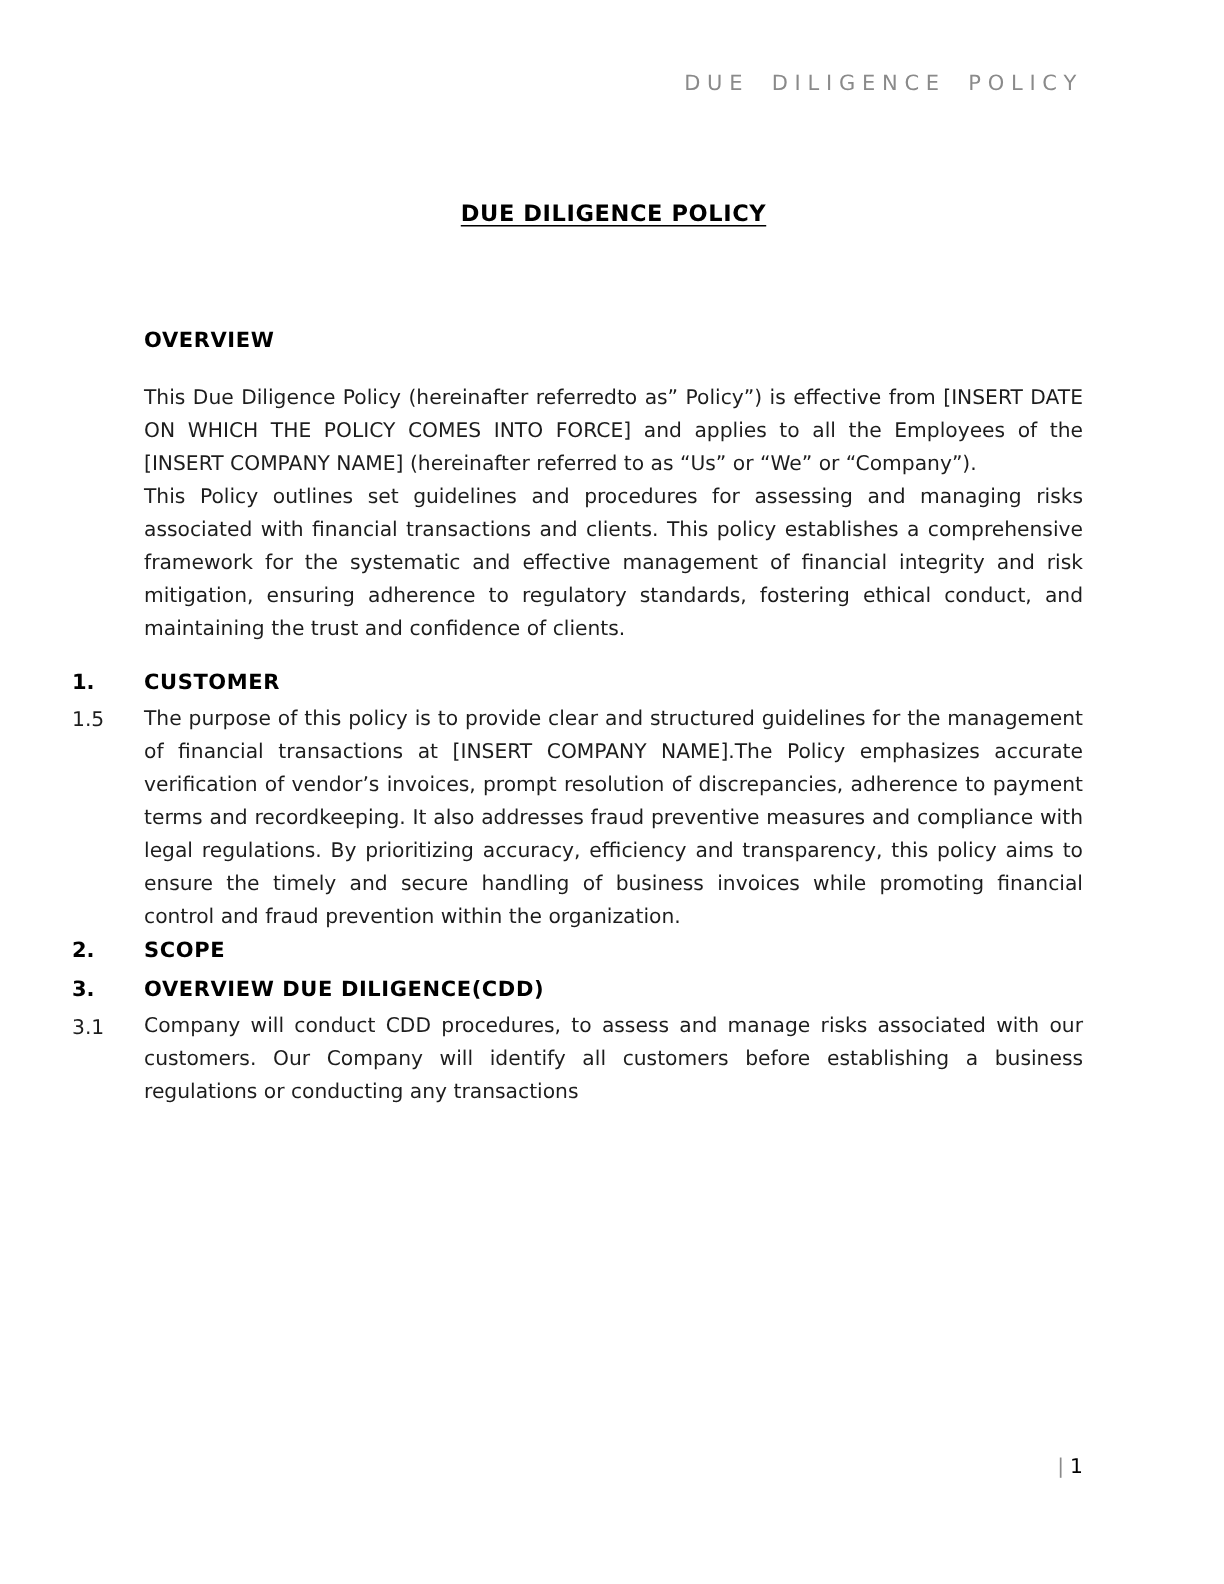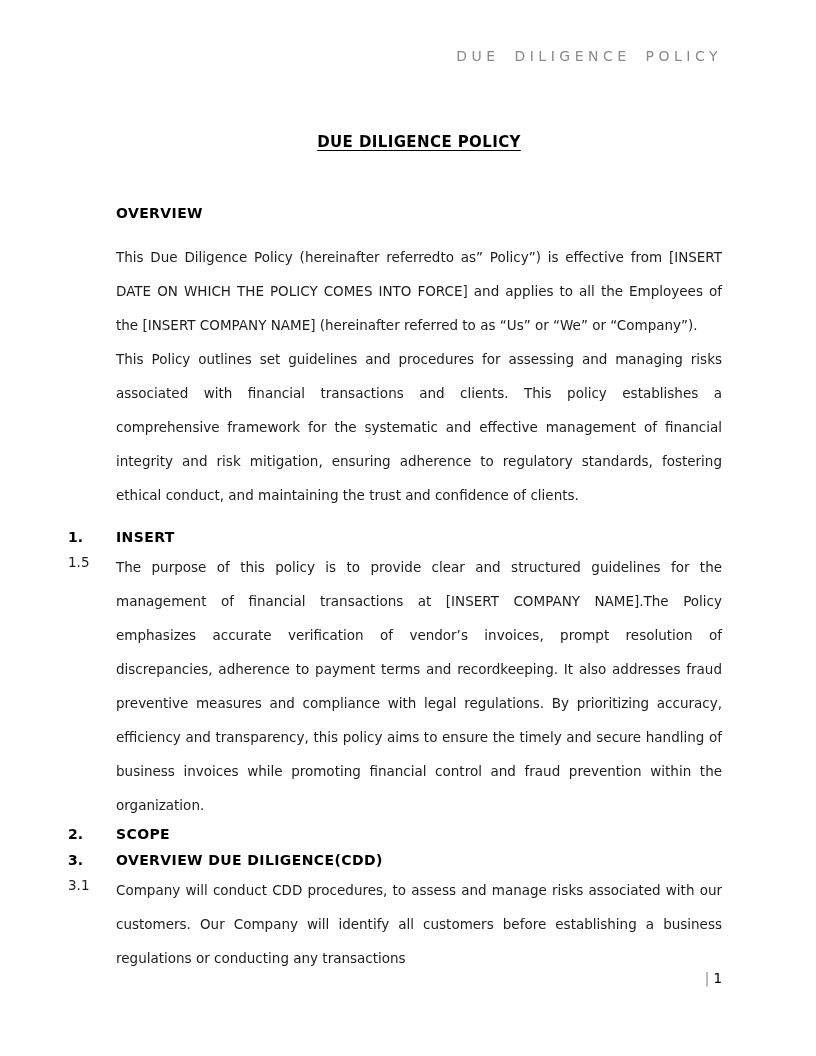--- a/index.html
+++ b/index.html
@@ -8,21 +8,21 @@
     width: 816px;
     height: 1056px;
     position: relative;
     font-family: "DejaVu Sans", "Liberation Sans", sans-serif;
     color: #1d1d1d;
     overflow: hidden;
   }
   .page {
     position: absolute;
     inset: 0;
-    padding: 48px 94px 0 68px;
+    padding: 48px 94px 0 48px;
     background: #ffffff;
   }
   .running-header {
     text-align: right;
     font-size: 14px;
     letter-spacing: 4.5px;
     word-spacing: 6px;
     color: #8a8a8a;
     font-weight: 400;
   }
@@ -34,21 +34,21 @@
   .doc-title {
     display: inline-block;
     font-size: 15px;
     font-weight: bold;
     color: #000000;
     letter-spacing: 0.4px;
     text-decoration: underline;
     text-underline-offset: 3px;
   }
   .body-text {
-    margin-top: 50px;
+    margin-top: 64px;
   }
   .block {
     display: flex;
     align-items: flex-start;
   }
   .num {
     width: 48px;
     flex: 0 0 48px;
     font-size: 13.5px;
     line-height: 25.6px;
@@ -70,21 +70,21 @@
     line-height: 25.6px;
   }
   .overview-heading {
     margin-bottom: 13px;
   }
   .purpose-gap {
     margin-top: 13px;
   }
   p.body-para {
     font-size: 13.5px;
-    line-height: 34px;
+    line-height: 22px;
     text-align: justify;
     color: #1d1d1d;
   }
   .page-footer {
     position: absolute;
     top: 970px;
     right: 94px;
     font-size: 13.5px;
     color: #000000;
   }
@@ -113,21 +113,21 @@
       <div class="content">
         <div class="section-heading overview-heading">OVERVIEW</div>
         <p class="body-para">This Due Diligence Policy (hereinafter referredto as” Policy”) is effective from [INSERT DATE ON WHICH THE POLICY COMES INTO FORCE] and applies to all the Employees of the [INSERT COMPANY NAME] (hereinafter referred to as “Us” or “We” or “Company”).</p>
         <p class="body-para">This Policy outlines set guidelines and procedures for assessing and managing risks associated with financial transactions and clients. This policy establishes a comprehensive framework for the systematic and effective management of financial integrity and risk mitigation, ensuring adherence to regulatory standards, fostering ethical conduct, and maintaining the trust and confidence of clients.</p>
       </div>
     </div>
 
     <div class="block purpose-gap">
       <div class="num hnum">1.</div>
       <div class="content">
-        <div class="section-heading">INSERT</div>
+        <div class="section-heading">CUSTOMER</div>
       </div>
     </div>
     <div class="block">
       <div class="num">1.5</div>
       <div class="content">
         <p class="body-para">The purpose of this policy is to provide clear and structured guidelines for the management of financial transactions at [INSERT COMPANY NAME].The Policy emphasizes accurate verification of vendor’s invoices, prompt resolution of discrepancies, adherence to payment terms and recordkeeping. It also addresses fraud preventive measures and compliance with legal regulations. By prioritizing accuracy, efficiency and transparency, this policy aims to ensure the timely and secure handling of business invoices while promoting financial control and fraud prevention within the organization.</p>
       </div>
     </div>
 
     <div class="block">

